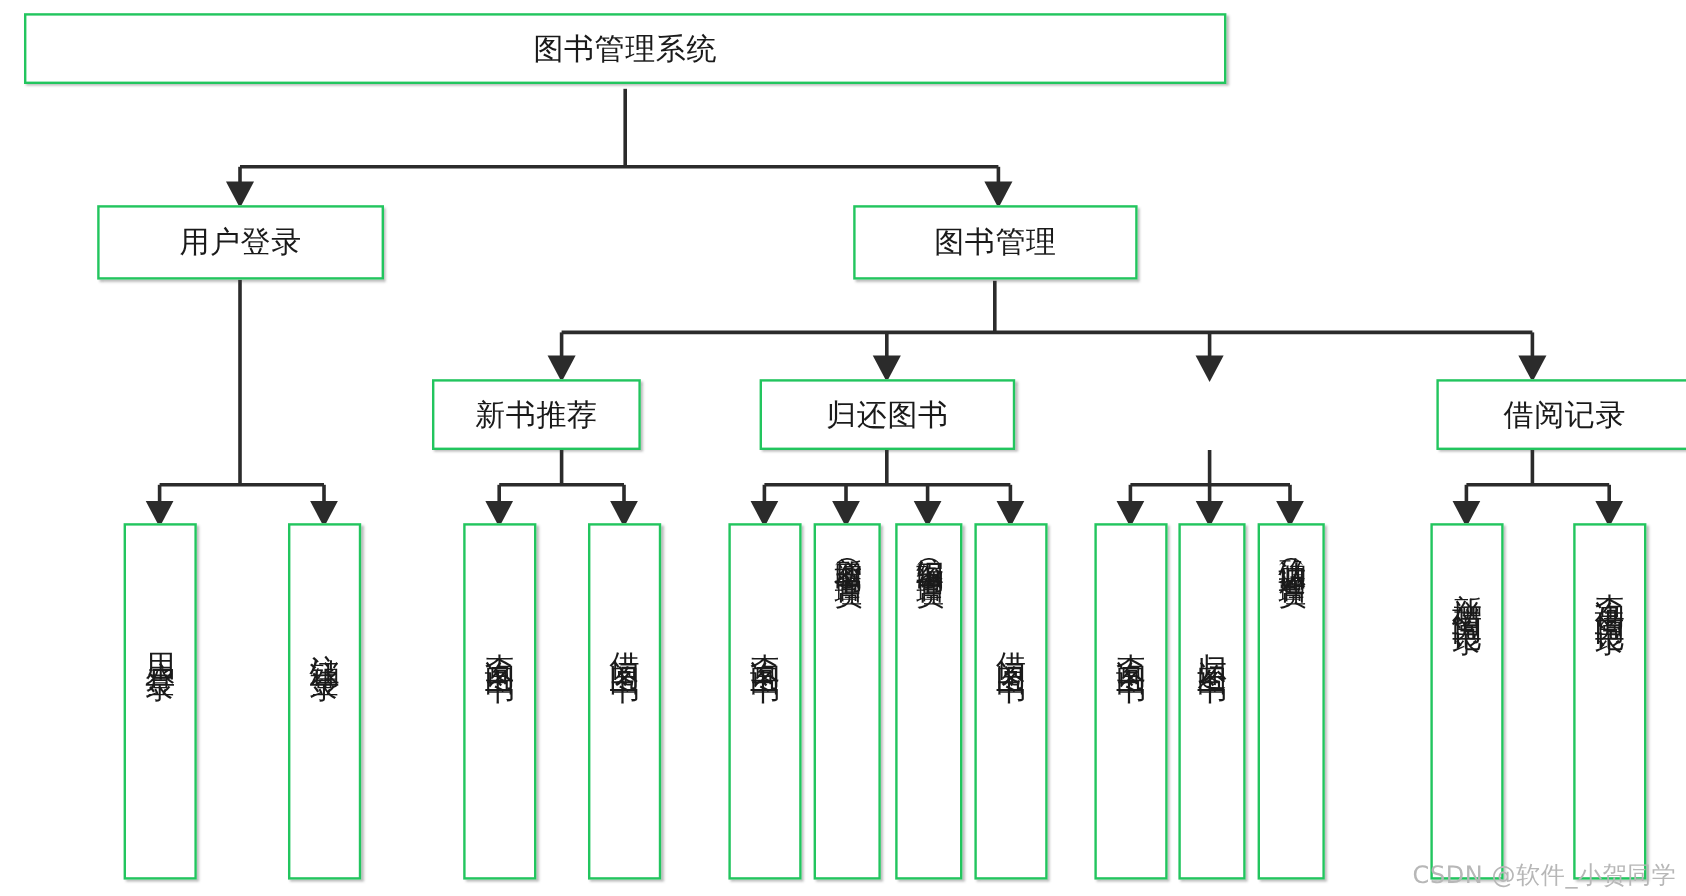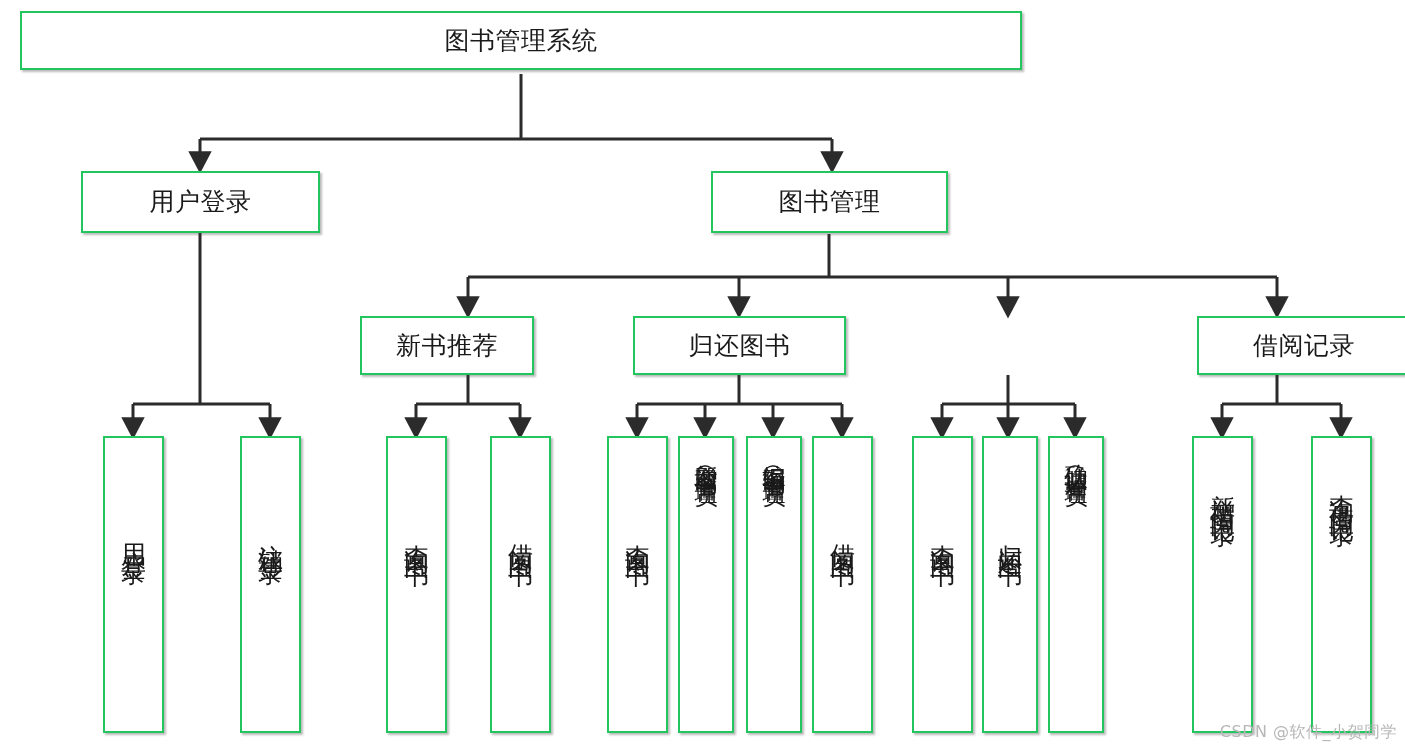--- a/index.html
+++ b/index.html
@@ -72,21 +72,21 @@
   }
   .node.vert.narrow .node-label {
     font-size: 23px;
     letter-spacing: 3px;
   }
   
   #watermark {
     position: absolute;
     right: 8px;
     bottom: 4px;
-    font-size: 16px;
+    font-size: 20px;
     color: #b7b7b7;
     font-family: "DejaVu Sans", "Liberation Sans", sans-serif;
     letter-spacing: 0.5px;
     white-space: nowrap;
     user-select: none;
     pointer-events: none;
   }
 </style>
 </head>
 <body>

